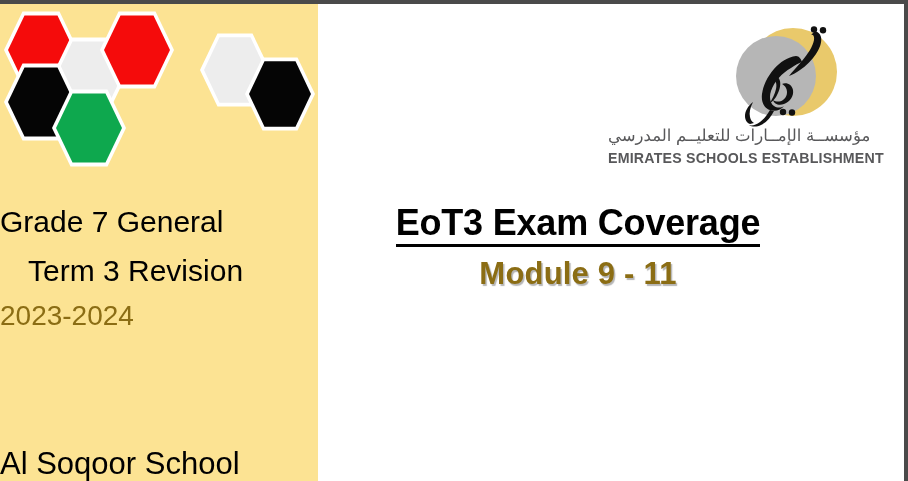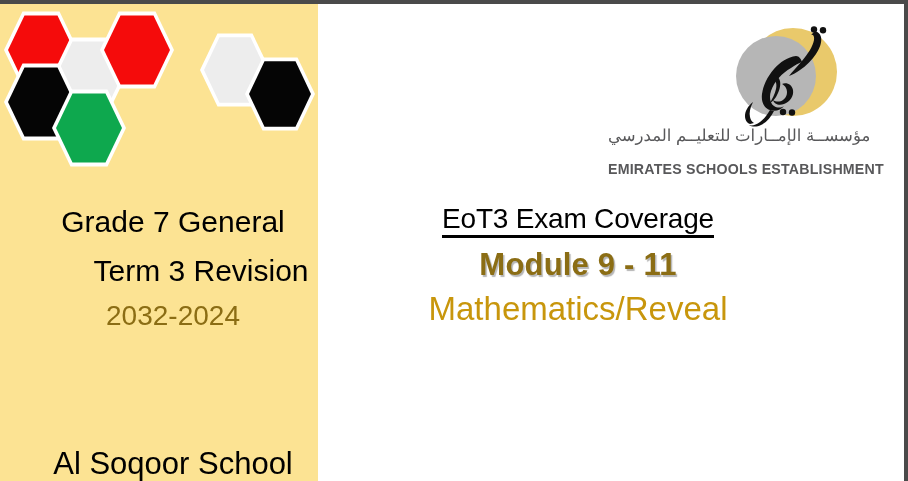--- a/index.html
+++ b/index.html
@@ -44,21 +44,20 @@
     display: block;
     position: absolute;
     left: 4px; right: 4px; top: 4px; bottom: 4px;
     clip-path: polygon(25% 2%, 75% 2%, 100% 50%, 75% 98%, 25% 98%, 0% 50%);
   }
 
   
   .panel-line {
     position: absolute;
     width: 346px;
-    text-align: center;
     line-height: 1.0;
     white-space: nowrap;
   }
   #panel-line-1 {
     top: 203px;
     font-size: 30px;
     color: #000000;
   }
   #panel-line-2 {
     top: 252px;
@@ -132,34 +131,34 @@
     line-height: 1.15;
     direction: rtl;
     margin-top: -2px;
   }
   #logo-en {
     font-size: 14.2px;
     font-weight: bold;
     color: #58585A;
     letter-spacing: 0.2px;
     line-height: 1.2;
-    margin-top: 16px;
+    margin-top: 5px;
   }
 
   
   #title-stack {
     position: absolute;
     left: 0px;
     top: 200px;
     width: 520px;
     text-align: center;
   }
   #main-title {
-    font-size: 28px;
-    font-weight: normal;
+    font-size: 36px;
+    font-weight: bold;
     color: #000000;
     letter-spacing: -0.2px;
     display: inline-block;
     border-bottom: 3px solid #000000;
     padding-bottom: 2px;
     line-height: 1.05;
     white-space: nowrap;
   }
   #module-title {
     margin-top: 11px;
@@ -205,21 +204,21 @@
 
     <div class="hex" style="left:200px; top:28px; width:70px; height:76px;">
       <i style="background:#EDEDED"></i>
     </div>
     <div class="hex" style="left:245px; top:52px; width:70px; height:76px;">
       <i style="background:#050505"></i>
     </div>
 
     <div class="panel-line" id="panel-line-1">Grade 7 General</div>
     <div class="panel-line" id="panel-line-2">Term 3 Revision</div>
-    <div class="panel-line" id="panel-year">2032-2024</div>
+    <div class="panel-line" id="panel-year">2023-2024</div>
     <div class="panel-line" id="panel-school">Al Soqoor School</div>
   </div>
 
   <div id="right-area">
 
     <div id="logo-block">
       <div id="logo-mark">
         <div id="logo-arc"></div>
         <div id="logo-circle"></div>
         <svg id="logo-script" viewBox="0 0 110 102">
@@ -258,17 +257,16 @@
       </div>
       <div id="logo-ar">مؤسســة الإمــارات للتعليــم المدرسي</div>
       <div id="logo-en">EMIRATES SCHOOLS ESTABLISHMENT</div>
     </div>
 
     <div id="title-stack">
       <div>
         <span id="main-title">EoT3 Exam Coverage</span>
       </div>
       <div id="module-title">Module 9 - 11</div>
-      <div id="subject-title">Mathematics/Reveal</div>
     </div>
 
   </div>
 </div>
 
 </body></html>

